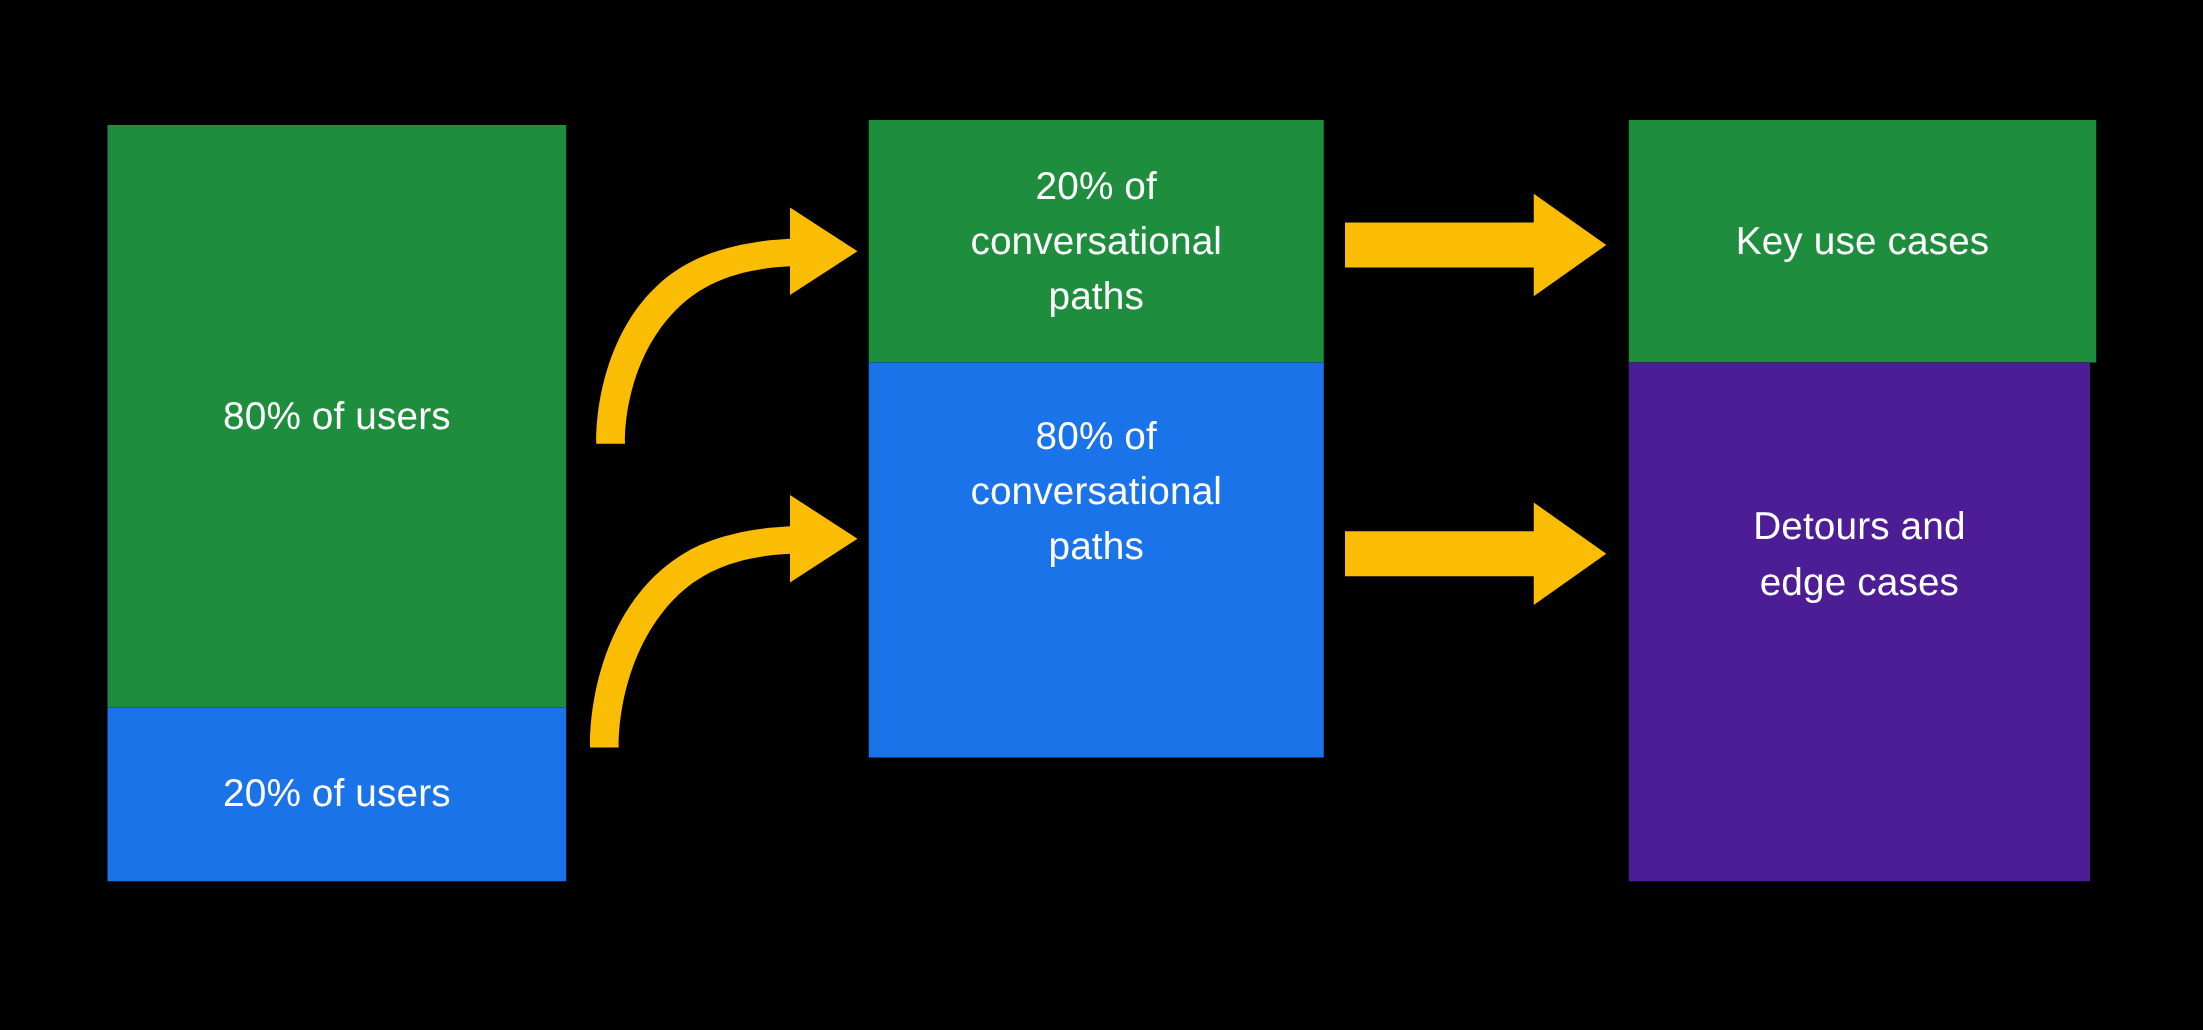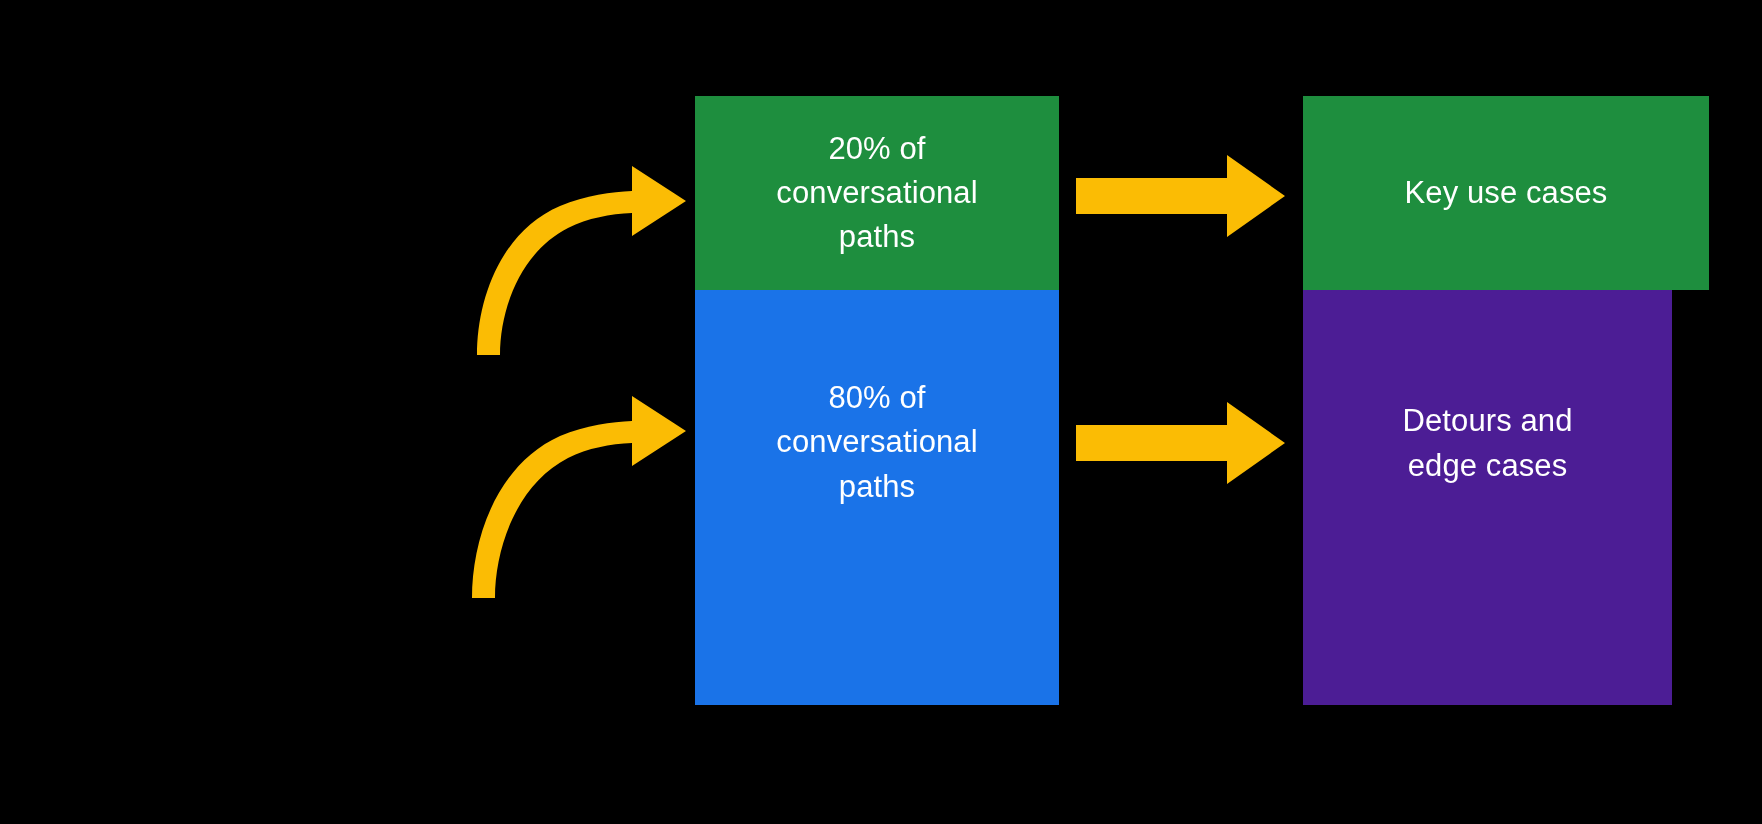--- a/index.html
+++ b/index.html
@@ -47,36 +47,44 @@
     width: 1762px;
     height: 824px;
     pointer-events: none;
   }
 </style>
 </head>
 <body>
 
 <div id="stage">
 
+  <div class="col" style="left:86px; top:100px; width:367px; height:605px;">
+    <div class="seg" style="left:0; top:0; width:367px; height:466px; background:#1e8e3e;">
+      <span class="seg-label">80% of users</span>
+    </div>
+    <div class="seg" style="left:0; top:466px; width:367px; height:139px; background:#1a73e8;">
+      <span class="seg-label">20% of users</span>
+    </div>
+  </div>
 
   <div class="col" style="left:695px; top:96px; width:364px; height:609px;">
     <div class="seg" style="left:0; top:0; width:364px; height:194px; background:#1e8e3e;">
       <span class="seg-label">20% of
 conversational
 paths</span>
     </div>
-    <div class="seg" style="left:0; top:194px; width:364px; height:415px; background:#1a73e8;">
+    <div class="seg" style="left:0; top:194px; width:364px; height:316px; background:#1a73e8;">
       <span class="seg-label" style="margin-top:-110px;">80% of
 conversational
 paths</span>
     </div>
   </div>
 
   <div class="col" style="left:1303px; top:96px; width:369px; height:609px;">
-    <div class="seg" style="left:0; top:0; width:406px; height:194px; background:#1e8e3e;">
+    <div class="seg" style="left:0; top:0; width:374px; height:194px; background:#1e8e3e;">
       <span class="seg-label">Key use cases</span>
     </div>
     <div class="seg" style="left:0; top:194px; width:369px; height:415px; background:#4c1d95;">
       <span class="seg-label" style="margin-top:-108px;">Detours and
 edge cases</span>
     </div>
   </div>
 
   <svg class="arrow-layer" viewBox="0 0 1762 824">
 

